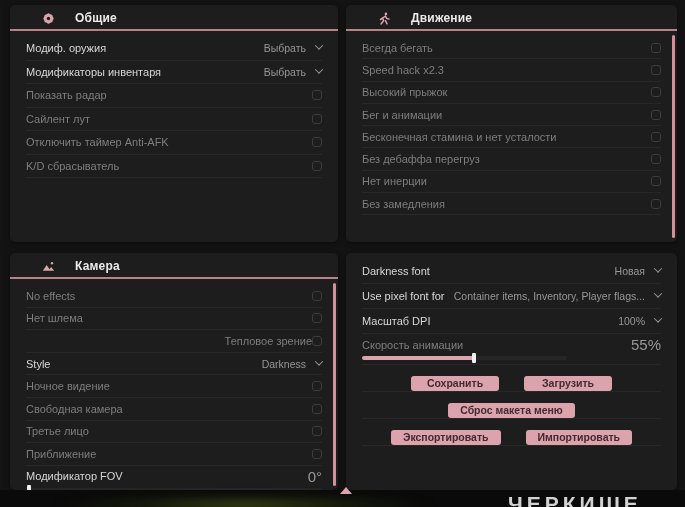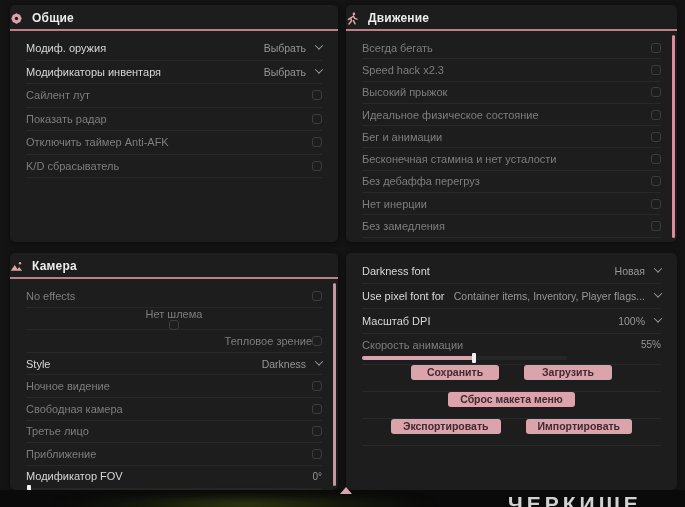--- a/index.html
+++ b/index.html
@@ -10,21 +10,21 @@
   }
   .panel{
     position:absolute;background:var(--panel-bg,#1d1d1e);border-radius:5px;
     overflow:hidden;box-shadow:0 1px 5px rgba(0,0,0,.45);
   }
   #panel-general{left:10px;top:5px;width:328px;height:237px}
   #panel-movement{left:346px;top:5px;width:331px;height:237px}
   #panel-camera{left:10px;top:253px;width:328px;height:237px}
   #panel-config{left:346px;top:253px;width:331px;height:237px}
   .panel-header{
-    height:22px;display:flex;align-items:center;gap:9px;padding:2px 0 0;
+    height:22px;display:flex;align-items:center;gap:20px;padding:2px 32px 0;
     border-bottom:2px solid var(--header-line,#bb8089);
   }
   .panel-title{font-size:12px;font-weight:700;color:#ececec;letter-spacing:.2px}
   .icon{display:flex;align-items:center;color:var(--accent,#dba3ac)}
   .rows{padding:6px 16px 0;position:relative}
   .row{
     display:flex;align-items:center;justify-content:space-between;
     border-bottom:1px solid var(--divider,#28282a);box-sizing:border-box;
   }
   .label{font-size:11px;color:var(--label-off,#7e7e7e);white-space:nowrap}
@@ -38,29 +38,29 @@
     width:5px;height:5px;border-right:1.5px solid var(--value,#979797);
     border-bottom:1.5px solid var(--value,#979797);
     transform:rotate(45deg) translate(-1px,-1px);margin-bottom:2px;
   }
   .checkbox{
     width:10px;height:10px;box-sizing:border-box;border-radius:3px;
     border:1.5px solid var(--checkbox-border,#3d3d3f);flex:0 0 auto;
   }
   .slider-row{display:block;border-bottom:1px solid var(--divider,#28282a);box-sizing:border-box;padding-top:2px}
   .slider-top{display:flex;align-items:center;justify-content:space-between;height:17px}
-  .slider-top .val{font-size:10px;color:var(--value,#979797)}
+  .slider-top .val{font-size:15px;color:var(--value,#979797)}
   .track{position:relative;height:4px;margin-top:3px;border-radius:2px;background:rgba(255,255,255,.045)}
   .fill{position:absolute;left:0;top:0;bottom:0;border-radius:2px;background:var(--accent,#dba3ac)}
   .handle{
     position:absolute;top:-3px;width:4px;height:10px;border-radius:1px;
     background:var(--slider-handle,#f0f0f0);
   }
   .btn-row{
-    display:flex;align-items:flex-start;justify-content:center;gap:25px;
+    display:flex;align-items:flex-end;justify-content:center;gap:25px;
     border-bottom:1px solid var(--divider,#28282a);box-sizing:border-box;
   }
   .btn{
     background:var(--accent,#dba3ac);color:var(--button-text,#432930);
     border:none;border-radius:3px;font-family:inherit;font-size:10.5px;font-weight:700;
     padding:2px 12px;min-width:88px;height:15px;line-height:11px;cursor:pointer;box-sizing:border-box;
   }
   .scrollbar{
     position:absolute;right:2px;top:30px;bottom:4px;width:3px;border-radius:2px;
     background:var(--scrollbar,#d08f99);
@@ -105,25 +105,25 @@
           </span>
         </div>
         <div class="row" style="height: 23.5px;">
           <span class="label on">Модификаторы инвентаря</span>
           <span class="dropdown">
             <span class="val">Выбрать</span>
             <span class="chev"></span>
           </span>
         </div>
         <div class="row" style="height: 23.5px;">
+          <span class="label">Показать радар</span>
+          <span class="checkbox"></span>
+        </div>
+        <div class="row" style="height: 23.5px;">
           <span class="label">Сайлент лут</span>
-          <span class="checkbox"></span>
-        </div>
-        <div class="row" style="height: 23.5px;">
-          <span class="label">Показать радар</span>
           <span class="checkbox"></span>
         </div>
         <div class="row" style="height: 23.5px;">
           <span class="label">Отключить таймер Anti-AFK</span>
           <span class="checkbox"></span>
         </div>
         <div class="row" style="height: 23.5px;">
           <span class="label">K/D сбрасыватель</span>
           <span class="checkbox"></span>
         </div>
@@ -148,24 +148,20 @@
         </div>
         <div class="row" style="height: 22.3px;">
           <span class="label">Speed hack x2.3</span>
           <span class="checkbox"></span>
         </div>
         <div class="row" style="height: 22.3px;">
           <span class="label">Высокий прыжок</span>
           <span class="checkbox"></span>
         </div>
         <div class="row" style="height: 22.3px;">
-          <span class="label">Идеальное физическое состояние</span>
-          <span class="checkbox"></span>
-        </div>
-        <div class="row" style="height: 22.3px;">
           <span class="label">Бег и анимации</span>
           <span class="checkbox"></span>
         </div>
         <div class="row" style="height: 22.3px;">
           <span class="label">Бесконечная стамина и нет усталости</span>
           <span class="checkbox"></span>
         </div>
         <div class="row" style="height: 22.3px;">
           <span class="label">Без дебаффа перегруз</span>
           <span class="checkbox"></span>
@@ -189,21 +185,21 @@
             <circle cx="10" cy="3.3" r="1.2"></circle>
           </svg>
         </span>
         <span class="panel-title">Камера</span>
       </div>
       <div class="rows">
         <div class="row" style="height: 22.6px;">
           <span class="label">No effects</span>
           <span class="checkbox"></span>
         </div>
-        <div class="row" style="height: 22.6px; flex-direction: column;">
+        <div class="row" style="height: 22.6px;">
           <span class="label">Нет шлема</span>
           <span class="checkbox"></span>
         </div>
         <div class="row" style="height: 22.6px; justify-content: flex-end;">
           <span class="label">Тепловое зрение</span>
           <span class="checkbox"></span>
         </div>
         <div class="row" style="height: 22.6px;">
           <span class="label on">Style</span>
           <span class="dropdown">

